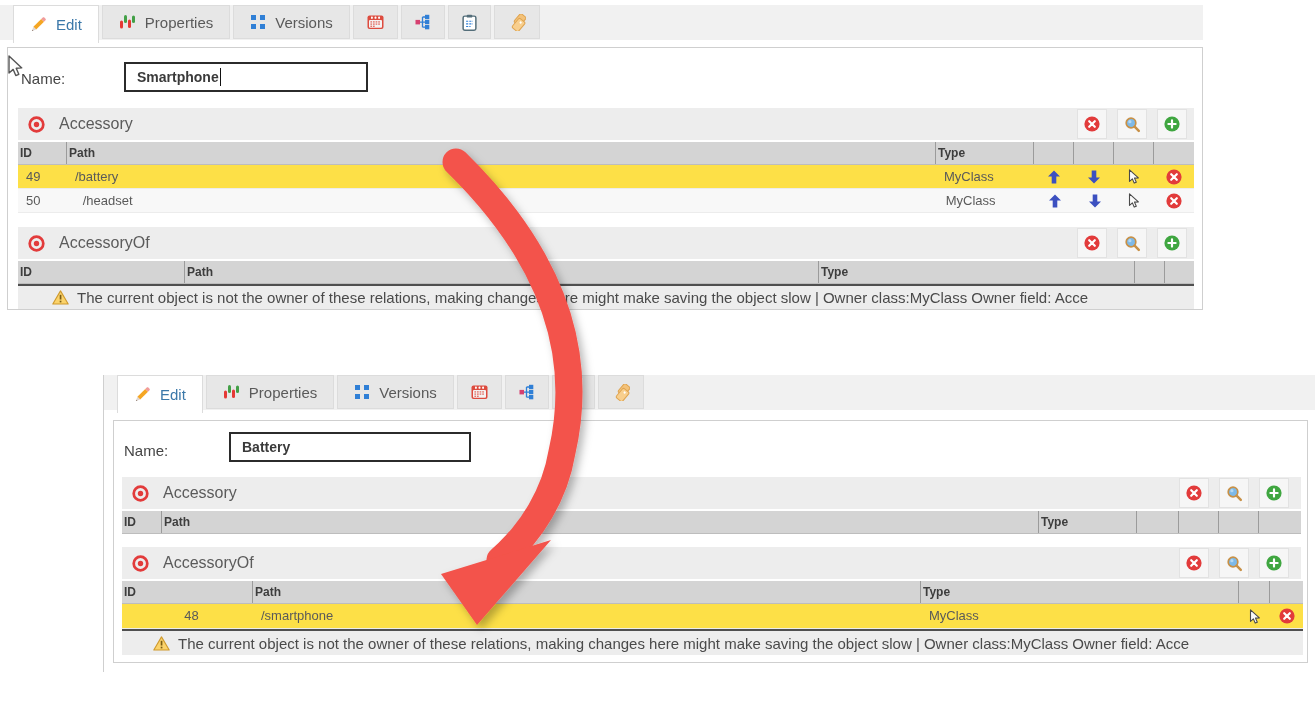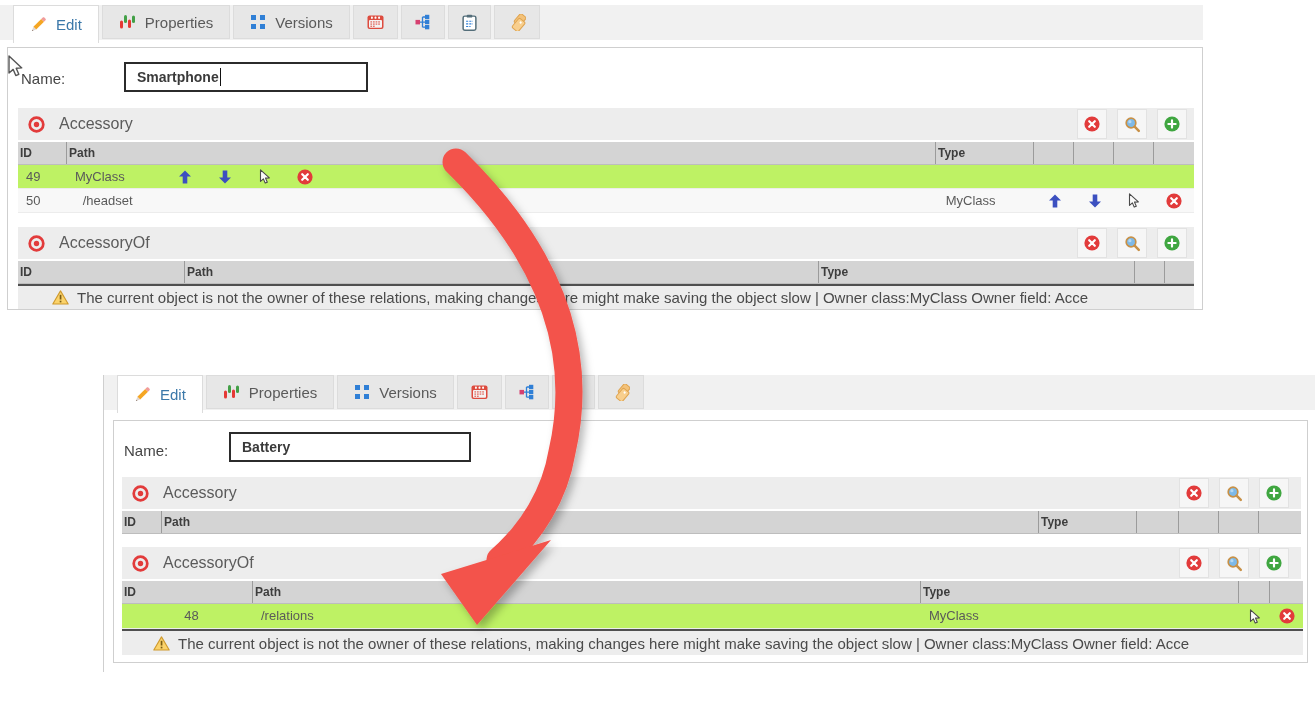--- a/index.html
+++ b/index.html
@@ -29,21 +29,21 @@
   .sectitle { font-size:16px; color:#5b5b5b; }
   .secbtns { position:absolute; right:7px; top:1px; display:flex; gap:10px; }
   .sbtn { width:30px; height:30px; background:#f6f6f6; border:1px solid #e2e2e2;
           display:flex; align-items:center; justify-content:center; cursor:pointer; }
 
   .thead { position:absolute; background:#d4d4d4; height:23px; display:flex;
            border-bottom:1px solid #bdbdbd; }
   .th { font-size:12px; font-weight:bold; color:#3d3d3d; line-height:22px; padding-left:2px;
         border-right:1px solid #9b9b9b; overflow:hidden; }
   .th:last-child { border-right:none; }
-  .trow { position:absolute; display:flex; height:24px; background:#bef264; cursor:pointer;
+  .trow { position:absolute; display:flex; height:24px; background:#fde047; cursor:pointer;
           border-bottom:1px solid #ececec; }
   .trow.alt { background:#f8f8f8; }
   .td { font-size:13px; color:#5a5a5a; line-height:23px; padding-left:8px; overflow:hidden; white-space:nowrap; }
   .td.ctr { display:flex; align-items:center; justify-content:center; padding-left:0; }
 
   .warnrow { position:absolute; background:#ededed; border-top:2px solid #4f4f4f; display:flex;
              align-items:center; gap:8px; font-size:15px; color:#4a4a4a;
              white-space:nowrap; overflow:hidden; }
 
   .vline { position:absolute; width:1px; background:#cfcfcf; }
@@ -196,20 +196,21 @@
       <div class="th" style="width:49px;">ID</div>
       <div class="th" style="width:869px;">Path</div>
       <div class="th" style="width:98px;">Type</div>
       <div class="th" style="width:40px;"></div>
         <div class="th" style="width:40px;"></div>
       <div class="th" style="width:40px;"></div>
         <div class="th" style="width:40px;"></div>
     </div>
     <div class="trow" style="left:10px; top:117px; width:1176px;">
       <div class="td" style="width:49px;">49</div>
+      <div class="td" style="width:869px;">/battery</div>
       <div class="td" style="width:98px;">MyClass</div>
       <div class="td ctr" style="width:40px;">
           <i class="ic">
             <svg width="14" height="14" viewBox="0 0 14 14">
               <path d="M7 0.5 L13 6.5 H9.3 V13.5 H4.7 V6.5 H1 Z" fill="#3c50c0"></path>
             </svg>
           </i>
         </div>
       <div class="td ctr" style="width:40px;">
           <i class="ic">
@@ -508,21 +509,21 @@
     </div>
     <div class="thead" style="left:8px; top:160px; width:1181px;">
       <div class="th" style="width:131px;">ID</div>
       <div class="th" style="width:668px;">Path</div>
       <div class="th" style="width:318px;">Type</div>
       <div class="th" style="width:31px;"></div>
         <div class="th" style="width:33px;"></div>
     </div>
     <div class="trow" style="left:8px; top:183px; width:1181px; height:25px;">
       <div class="td" style="width:131px;text-align:center;">48</div>
-      <div class="td" style="width:668px;">/relations</div>
+      <div class="td" style="width:668px;">/smartphone</div>
       <div class="td" style="width:318px;">MyClass</div>
       <div class="td ctr" style="width:31px;">
           <i class="ic">
             <svg width="12" height="15" viewBox="0 0 12 15">
               <path d="M1.5 0.8 L1.5 12.4 L4.4 9.9 L6.2 14.1 L8.3 13.2 L6.5 9.1 L10.4 8.9 Z" fill="#fafafa" stroke="#4a4a4a" stroke-width="1.1" stroke-linejoin="round"></path>
             </svg>
           </i>
         </div>
       <div class="td ctr" style="width:33px;">
           <i class="ic">

